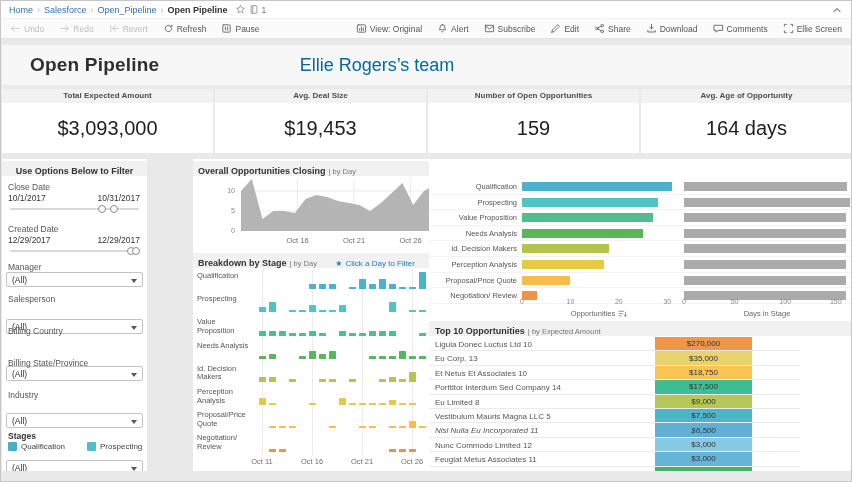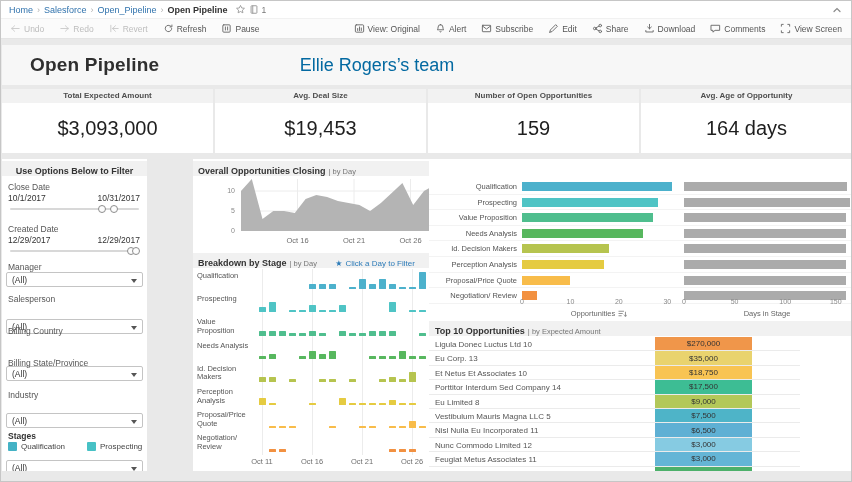--- a/index.html
+++ b/index.html
@@ -205,21 +205,21 @@
             </svg>
           </span>
           <span>Comments</span>
         </button>
         <button class="tb-btn">
           <span class="ic">
             <svg width="11" height="11" viewBox="0 0 12 12" fill="none" stroke="#666" stroke-width="1" stroke-linecap="round" stroke-linejoin="round">
               <path d="M1.5 3.5v-2h2M10.5 3.5v-2h-2M1.5 8.5v2h2M10.5 8.5v2h-2"></path>
             </svg>
           </span>
-          <span>View Screen</span>
+          <span>Ellie Screen</span>
         </button>
       </span>
   </div>
 
   <div class="abs titleband">
     <div class="abs dash-title">Open Pipeline</div>
     <div class="abs dash-sub">Ellie Rogers’s team</div>
   </div>
 
   <div class="abs kpis" id="kpis">
@@ -558,21 +558,21 @@
           <div class="t10amt" style="background: rgb(61, 189, 148);">$17,500</div>
         </div>
         <div class="t10row" style="height: 13.4px;">
           <div class="t10name">Eu Limited 8</div>
           <div class="t10amt" style="background: rgb(179, 200, 89);">$9,000</div>
         </div>
         <div class="t10row" style="height: 13.4px;">
           <div class="t10name">Vestibulum Mauris Magna LLC 5</div>
           <div class="t10amt" style="background: rgb(78, 180, 200);">$7,500</div>
         </div>
-        <div class="t10row" style="height: 13.4px;">
+        <div class="t10row" style="height: 13.4px; font-style: italic;">
           <div class="t10name">Nisl Nulla Eu Incorporated 11</div>
           <div class="t10amt" style="background: rgb(95, 176, 212);">$6,500</div>
         </div>
         <div class="t10row" style="height: 13.4px;">
           <div class="t10name">Nunc Commodo Limited 12</div>
           <div class="t10amt" style="background: rgb(134, 203, 226);">$3,000</div>
         </div>
         <div class="t10row" style="height: 13.4px;">
           <div class="t10name">Feugiat Metus Associates 11</div>
           <div class="t10amt" style="background: rgb(100, 181, 214);">$3,000</div>

